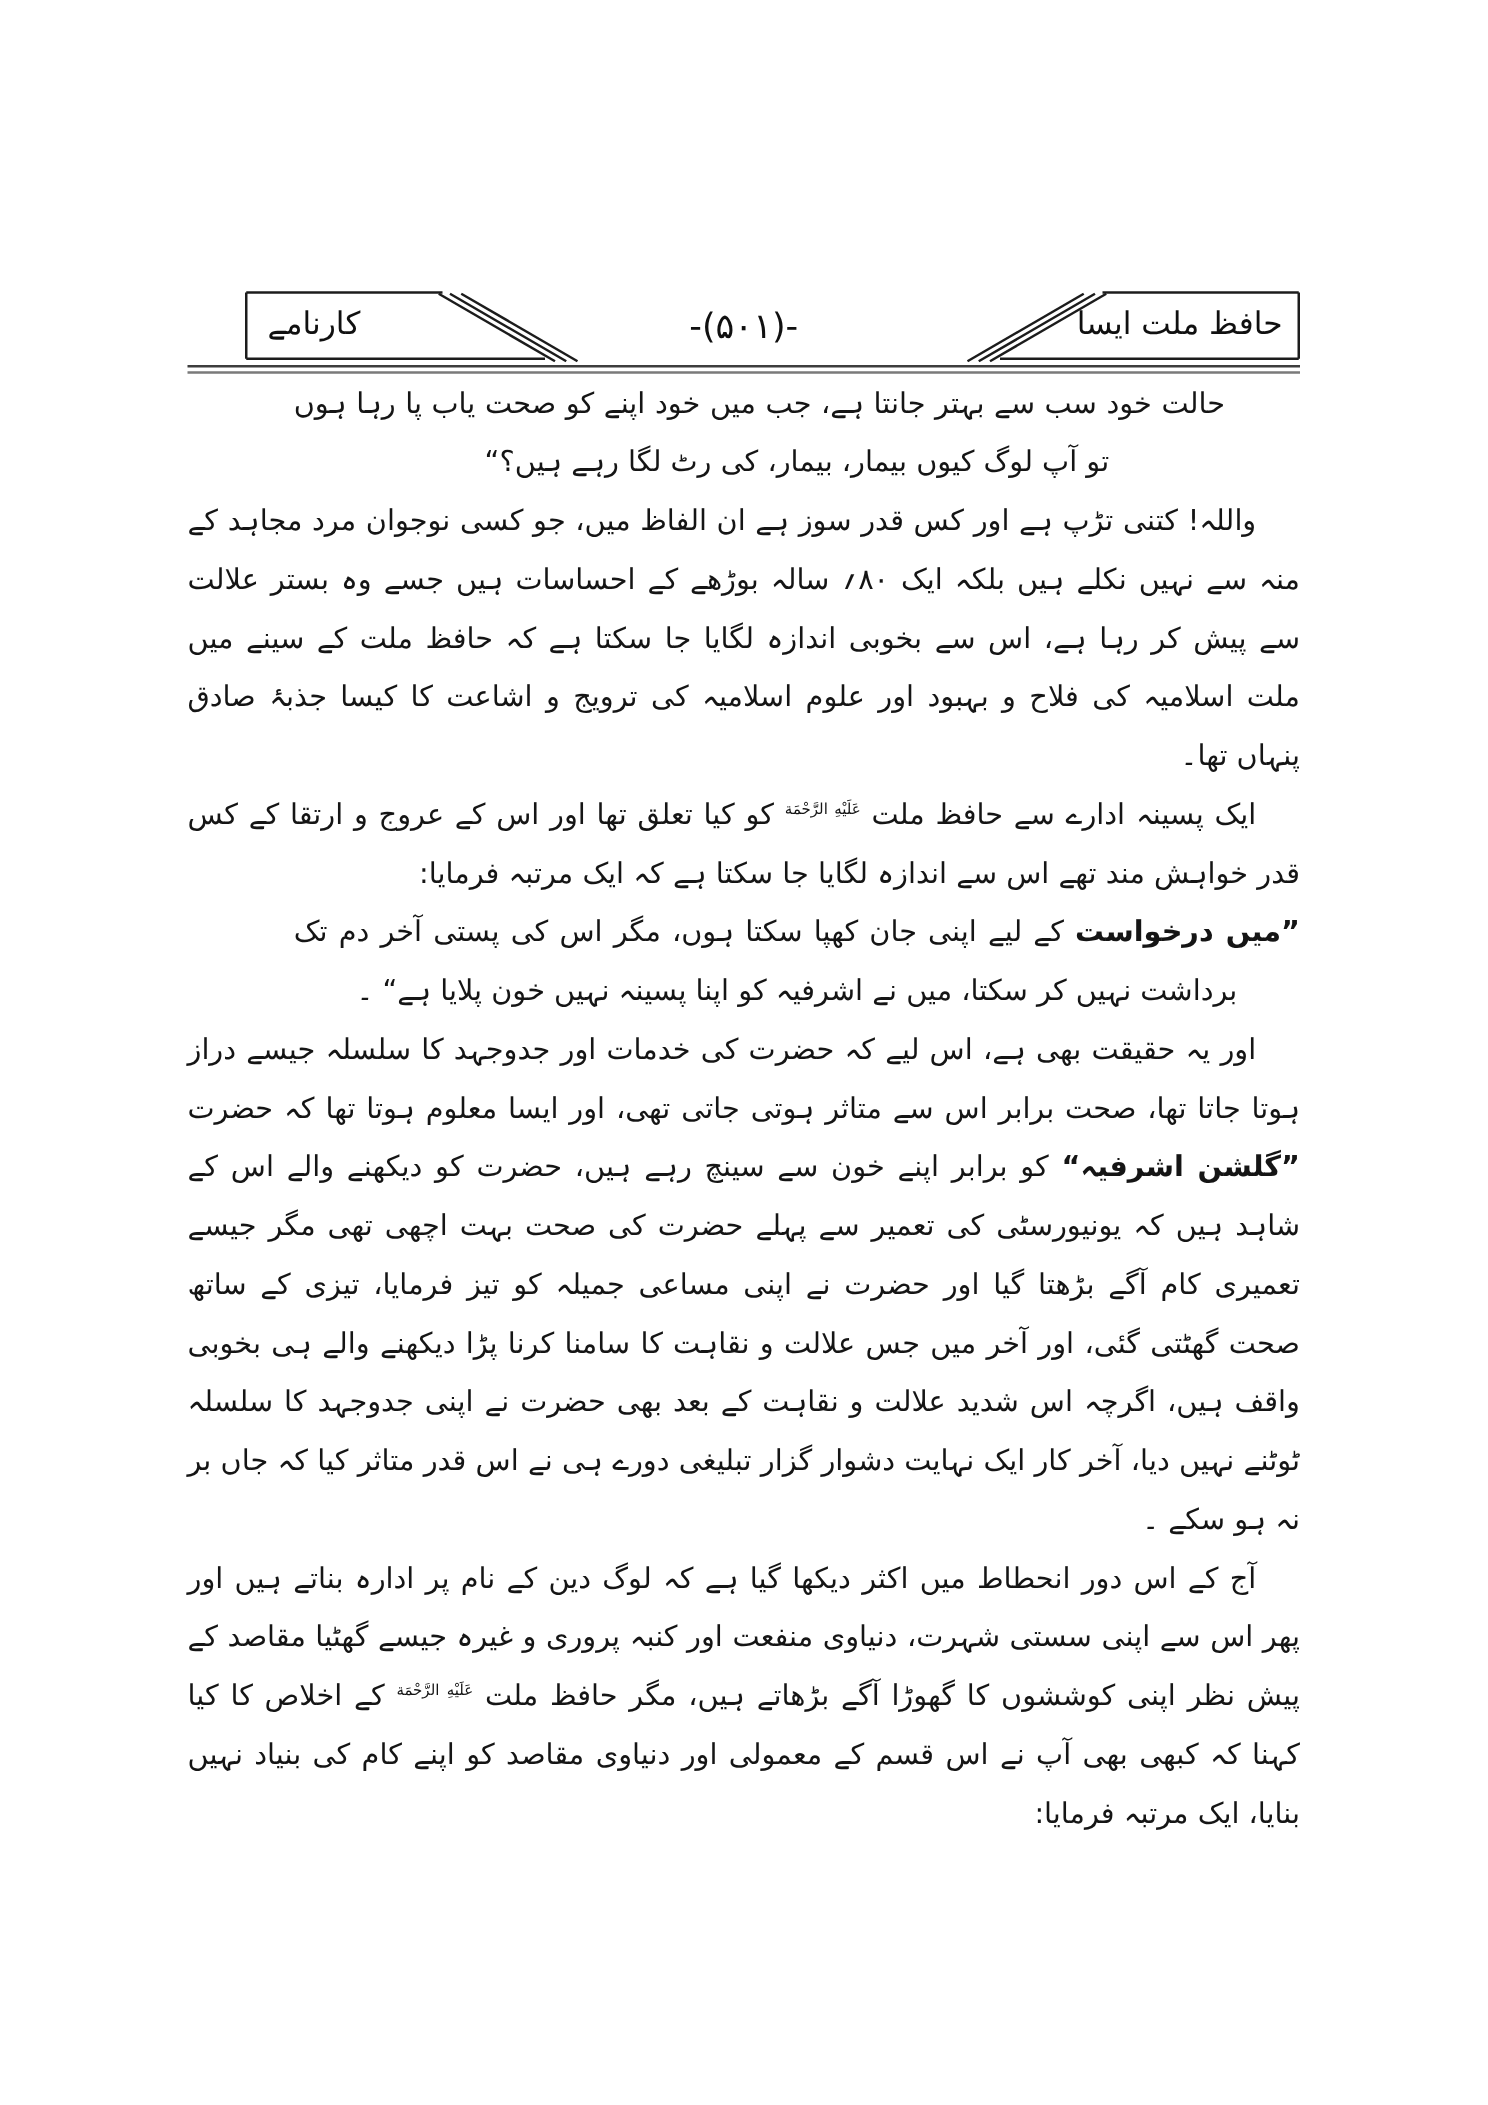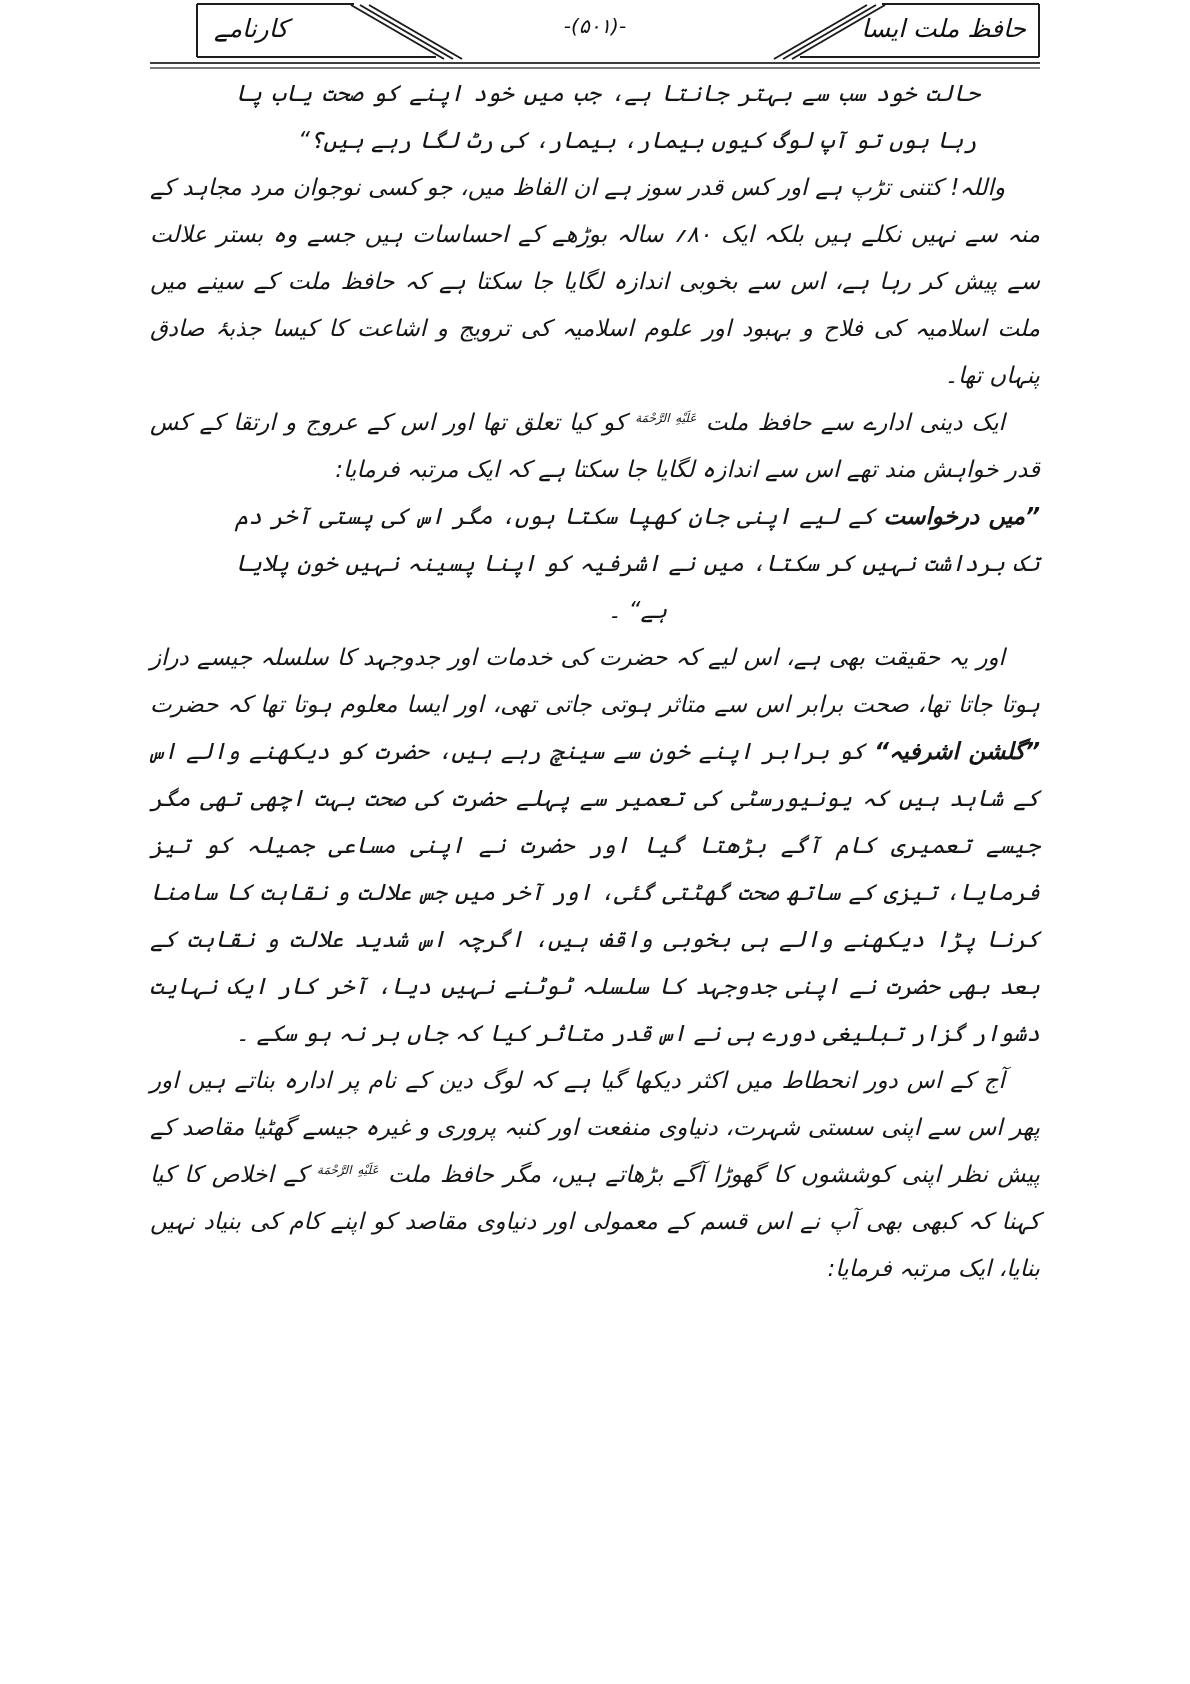--- a/index.html
+++ b/index.html
@@ -2,36 +2,36 @@
 <html lang="ur" dir="rtl"><head>
 <meta charset="utf-8">
 <style>
   html,body{margin:0;padding:0;}
   body{
     width:1190px;height:1684px;overflow:hidden;
     background:#ffffff;color:#151515;
     font-family:"DejaVu Sans",sans-serif;
     direction:rtl;
   }
-  .sheet{position:relative;width:890px;margin:0 auto;font-style:italic;}
+  .sheet{position:relative;width:890px;margin:0 auto;padding-top:230px;}
   
   .hdr{position:relative;height:62px;direction:ltr;}
   .tab{position:absolute;top:2px;}
   .tab-left{left:46px;}
   .tab-right{right:0;}
   .tab svg{display:block;}
   .tab-label{
     position:absolute;top:50%;transform:translateY(-58%);
     font-size:25px;white-space:nowrap;color:#101010;
   }
   .tab-left .tab-label{left:18px;}
   .tab-right .tab-label{right:14px;}
   .page-no{
     position:absolute;left:50%;top:14px;transform:translateX(-50%);
-    font-size:20px;letter-spacing:1px;color:#101010;text-align:center;
+    font-size:28px;letter-spacing:1px;color:#101010;text-align:center;
   }
   .hdr-rule{height:3px;border-top:2px solid #3d3d3d;border-bottom:2px solid #7a7a7a;margin-bottom:1px;}
   
   .text-body{
     direction:rtl;
     font-size:23px;line-height:47px;
     text-align:justify;
   }
   .para{margin:0;text-align:justify;text-align-last:right;}
   .para.first-indent{text-indent:35px;}
@@ -78,19 +78,19 @@
       </svg>
       <span class="tab-label">حافظ ملت ایسا</span>
     </div>
 
   </div>
   <div class="hdr-rule"></div>
 
   <div class="text-body">
       <p class="para quote quote-cont last-center"><span class="seg normal">حالت خود سب سے بہتر جانتا ہے، جب میں خود اپنے کو صحت یاب پا رہا ہوں تو آپ لوگ کیوں بیمار، بیمار، کی رٹ لگا رہے ہیں؟“</span></p>
       <p class="para first-indent"><span class="seg normal">واللہ! کتنی تڑپ ہے اور کس قدر سوز ہے ان الفاظ میں، جو کسی نوجوان مرد مجاہد کے منہ سے نہیں نکلے ہیں بلکہ ایک ۸۰؍ سالہ بوڑھے کے احساسات ہیں جسے وہ بستر علالت سے پیش کر رہا ہے، اس سے بخوبی اندازہ لگایا جا سکتا ہے کہ حافظ ملت کے سینے میں ملت اسلامیہ کی فلاح و بہبود اور علوم اسلامیہ کی ترویج و اشاعت کا کیسا جذبۂ صادق پنہاں تھا۔</span></p>
-      <p class="para first-indent"><span class="seg normal">ایک دینی ادارے سے حافظ ملت </span><span class="seg honorific">عَلَيْهِ الرَّحْمَة</span><span class="seg normal"> کو کیا تعلق تھا اور اس کے عروج و ارتقا کے کس قدر خواہش مند تھے اس سے اندازہ لگایا جا سکتا ہے کہ ایک مرتبہ فرمایا:</span></p>
+      <p class="para first-indent"><span class="seg normal">ایک پسینہ ادارے سے حافظ ملت </span><span class="seg honorific">عَلَيْهِ الرَّحْمَة</span><span class="seg normal"> کو کیا تعلق تھا اور اس کے عروج و ارتقا کے کس قدر خواہش مند تھے اس سے اندازہ لگایا جا سکتا ہے کہ ایک مرتبہ فرمایا:</span></p>
       <p class="para quote last-center"><span class="seg bold">”میں درخواست</span><span class="seg normal"> کے لیے اپنی جان کھپا سکتا ہوں، مگر اس کی پستی آخر دم تک برداشت نہیں کر سکتا، میں نے اشرفیہ کو اپنا پسینہ نہیں خون پلایا ہے“ ۔</span></p>
       <p class="para first-indent"><span class="seg normal">اور یہ حقیقت بھی ہے، اس لیے کہ حضرت کی خدمات اور جدوجہد کا سلسلہ جیسے دراز ہوتا جاتا تھا، صحت برابر اس سے متاثر ہوتی جاتی تھی، اور ایسا معلوم ہوتا تھا کہ حضرت </span><span class="seg bold">”گلشن اشرفیہ“</span><span class="seg normal"> کو برابر اپنے خون سے سینچ رہے ہیں، حضرت کو دیکھنے والے اس کے شاہد ہیں کہ یونیورسٹی کی تعمیر سے پہلے حضرت کی صحت بہت اچھی تھی مگر جیسے تعمیری کام آگے بڑھتا گیا اور حضرت نے اپنی مساعی جمیلہ کو تیز فرمایا، تیزی کے ساتھ صحت گھٹتی گئی، اور آخر میں جس علالت و نقاہت کا سامنا کرنا پڑا دیکھنے والے ہی بخوبی واقف ہیں، اگرچہ اس شدید علالت و نقاہت کے بعد بھی حضرت نے اپنی جدوجہد کا سلسلہ ٹوٹنے نہیں دیا، آخر کار ایک نہایت دشوار گزار تبلیغی دورے ہی نے اس قدر متاثر کیا کہ جاں بر نہ ہو سکے ۔</span></p>
       <p class="para first-indent"><span class="seg normal">آج کے اس دور انحطاط میں اکثر دیکھا گیا ہے کہ لوگ دین کے نام پر ادارہ بناتے ہیں اور پھر اس سے اپنی سستی شہرت، دنیاوی منفعت اور کنبہ پروری و غیرہ جیسے گھٹیا مقاصد کے پیش نظر اپنی کوششوں کا گھوڑا آگے بڑھاتے ہیں، مگر حافظ ملت </span><span class="seg honorific">عَلَيْهِ الرَّحْمَة</span><span class="seg normal"> کے اخلاص کا کیا کہنا کہ کبھی بھی آپ نے اس قسم کے معمولی اور دنیاوی مقاصد کو اپنے کام کی بنیاد نہیں بنایا، ایک مرتبہ فرمایا:</span></p>
     </div>
 
 </div>
 
 </body></html>

